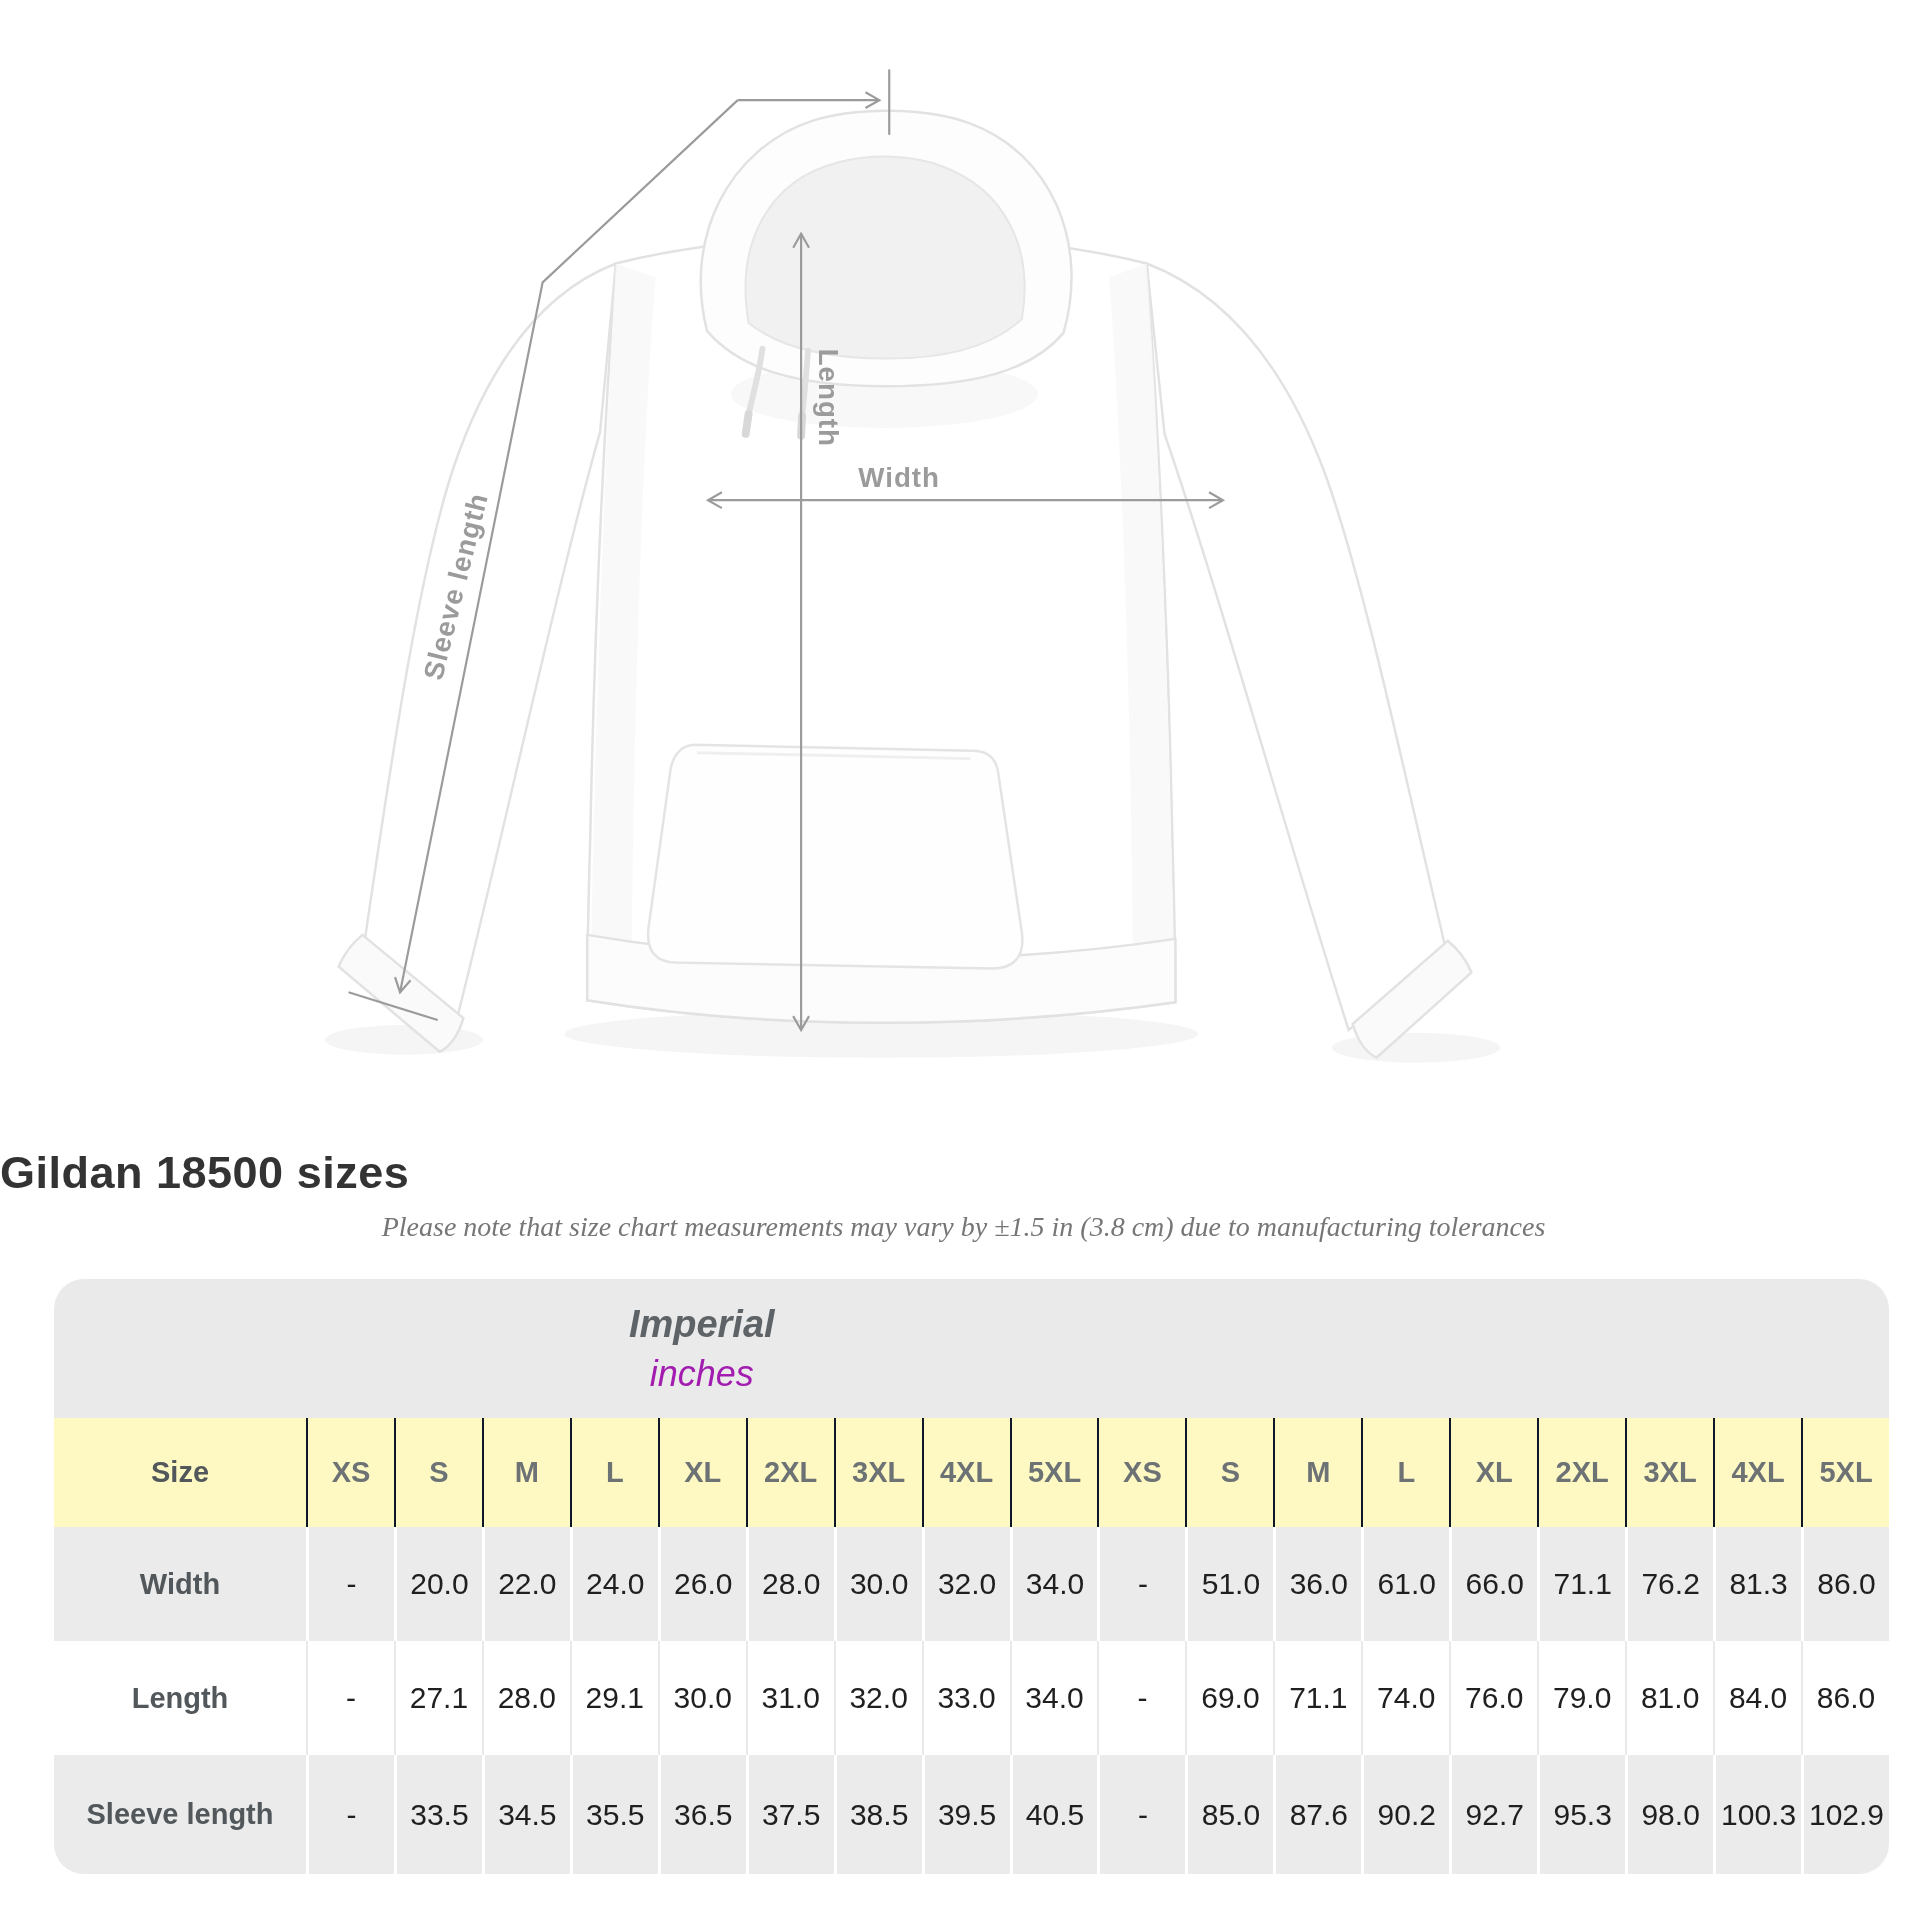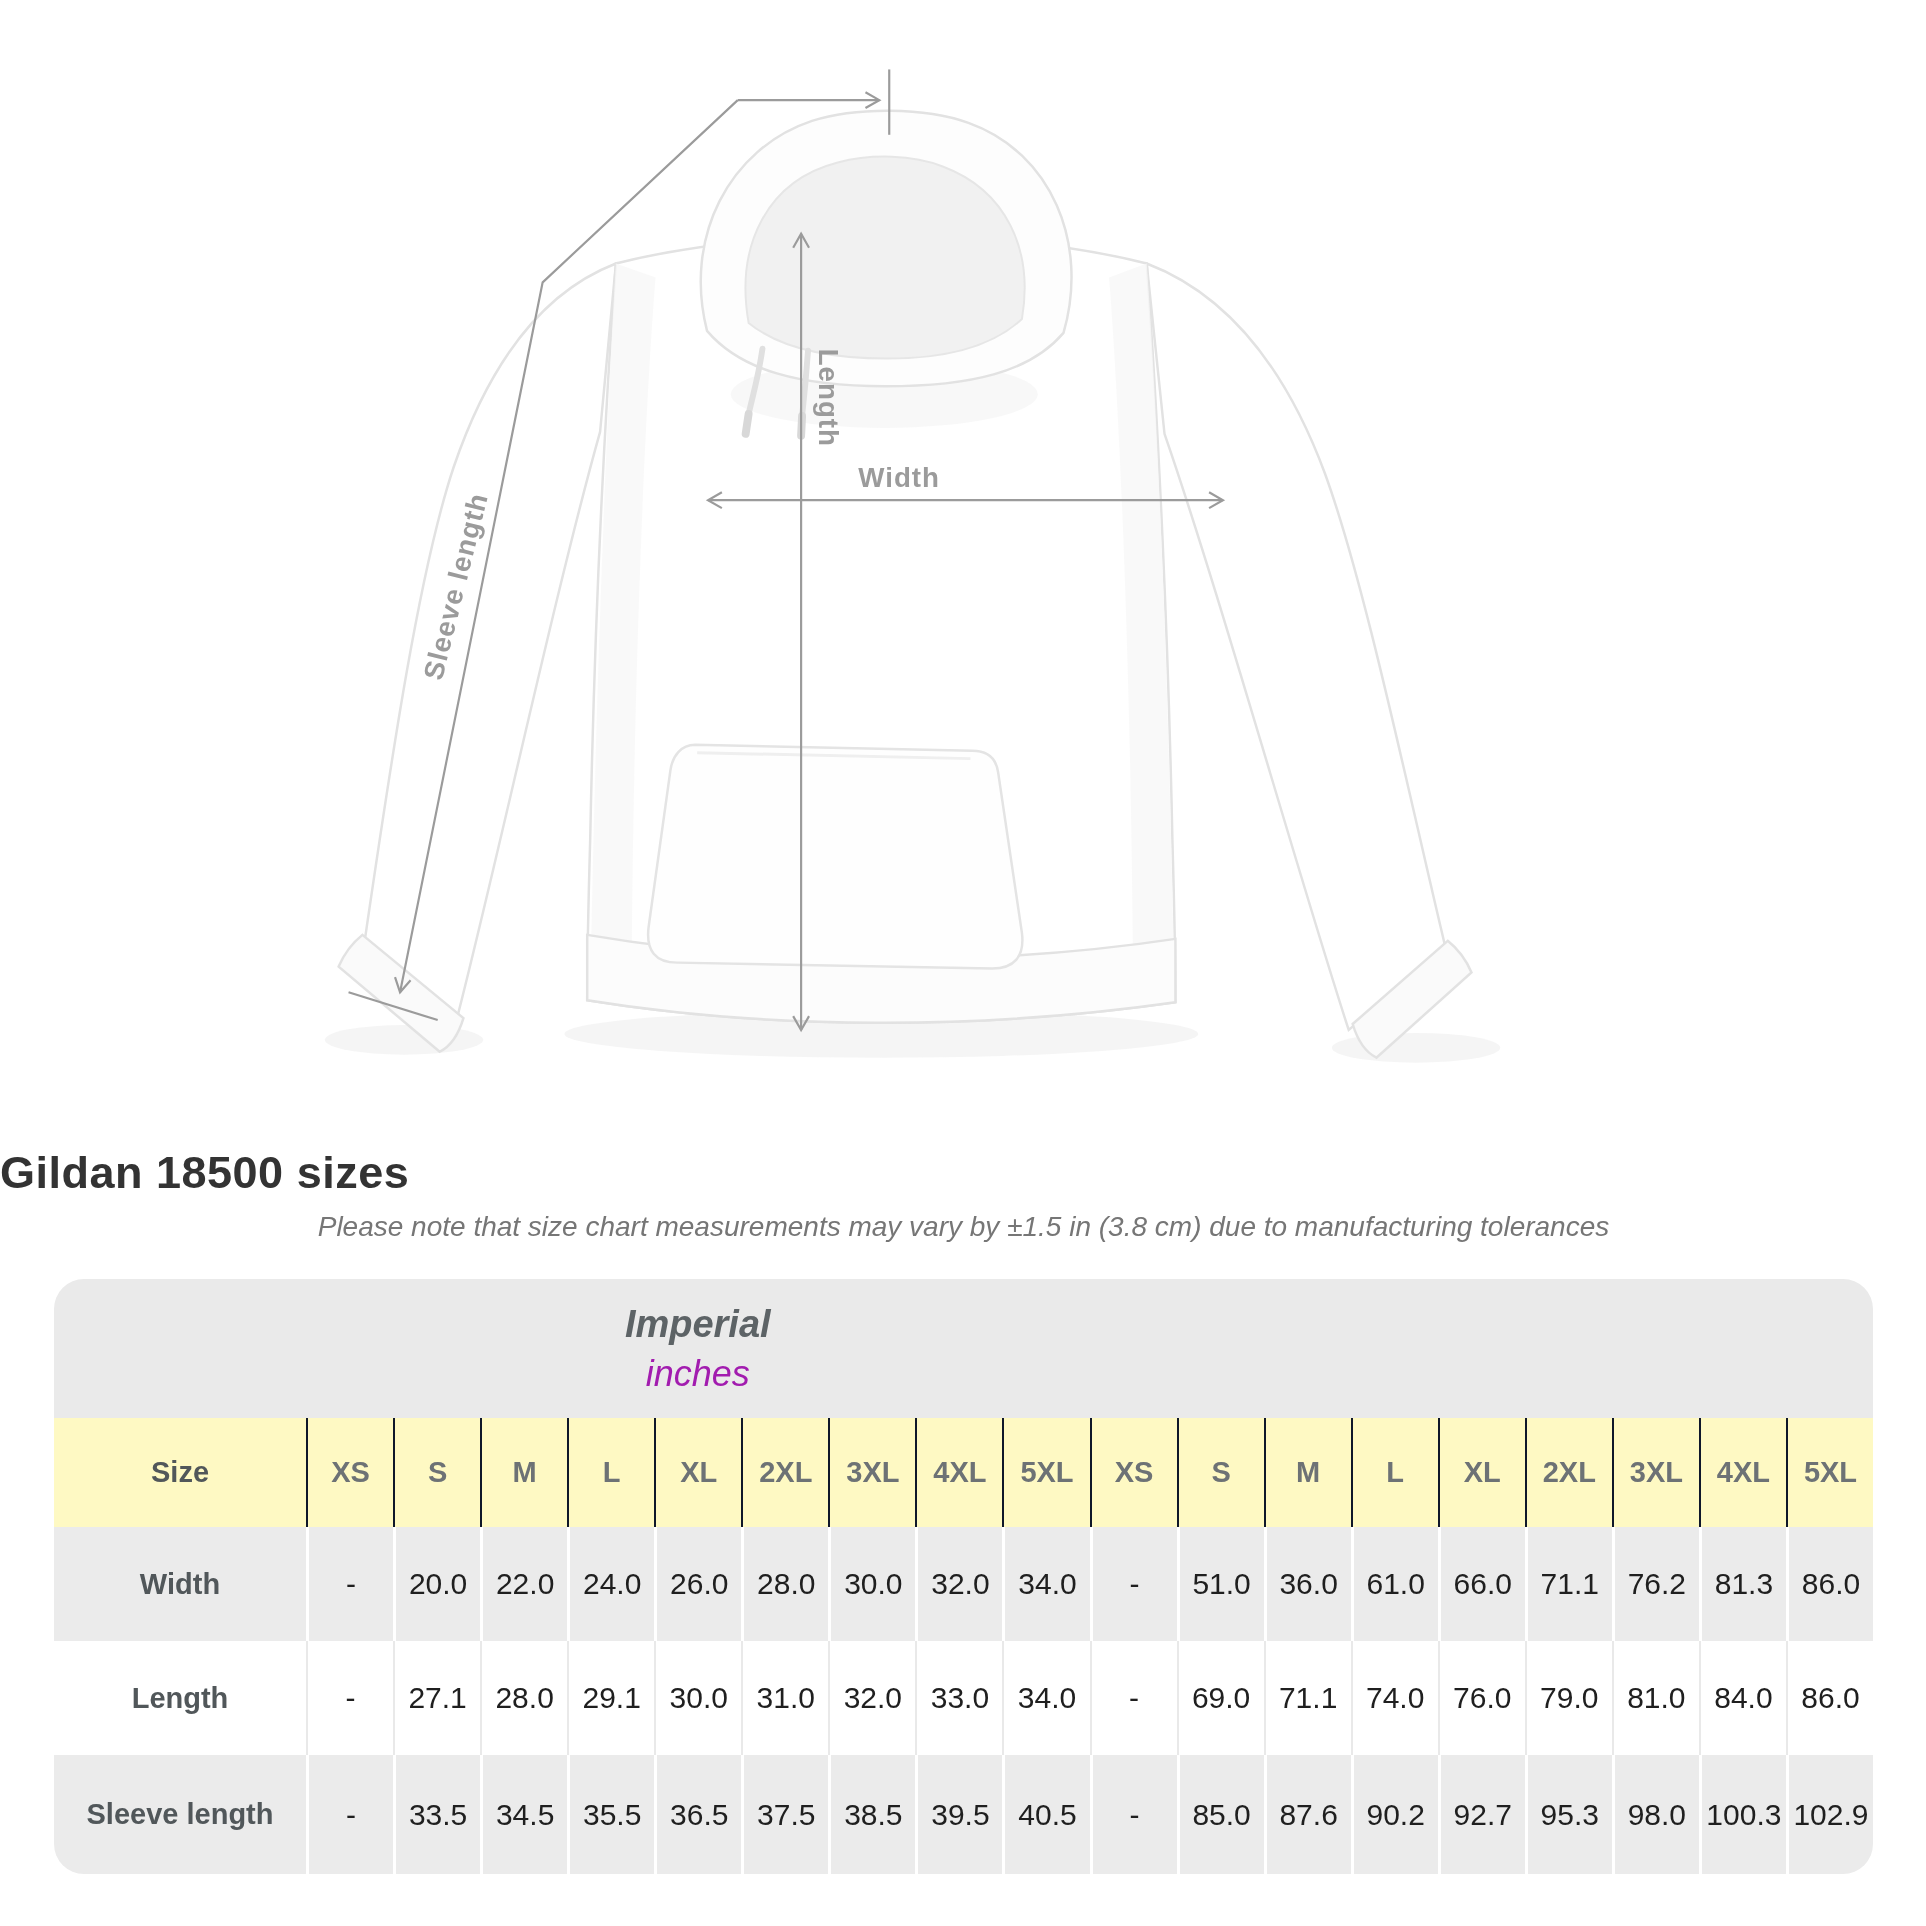--- a/index.html
+++ b/index.html
@@ -27,24 +27,25 @@
     color: #333333;
     margin-top: 8px;
     letter-spacing: 0.5px;
   }
   .note {
     text-align: center;
     font-size: 28px;
     font-style: italic;
     color: #767676;
     margin-top: 12px;
+    font-family: Liberation Serif, serif;
   }
 
   .size-table {
-    margin: 36px 54px 0 54px;
+    margin: 36px 38px 0 54px;
     border-radius: 30px;
     overflow: hidden;
   }
   .trow { display: grid; grid-template-columns: 252px repeat(18, 1fr); }
   .trow.band { grid-template-columns: 252px 1fr 1fr; height: 139px; background: #eaeaea; }
   .trow.sizes { height: 109px; background: #fef9c3; }
   .trow.data { height: 114px; }
   .trow.data.last { height: 119px; }
   .trow.data.gray  { background: #ebebeb; }
   .trow.data.white { background: #ffffff; }

